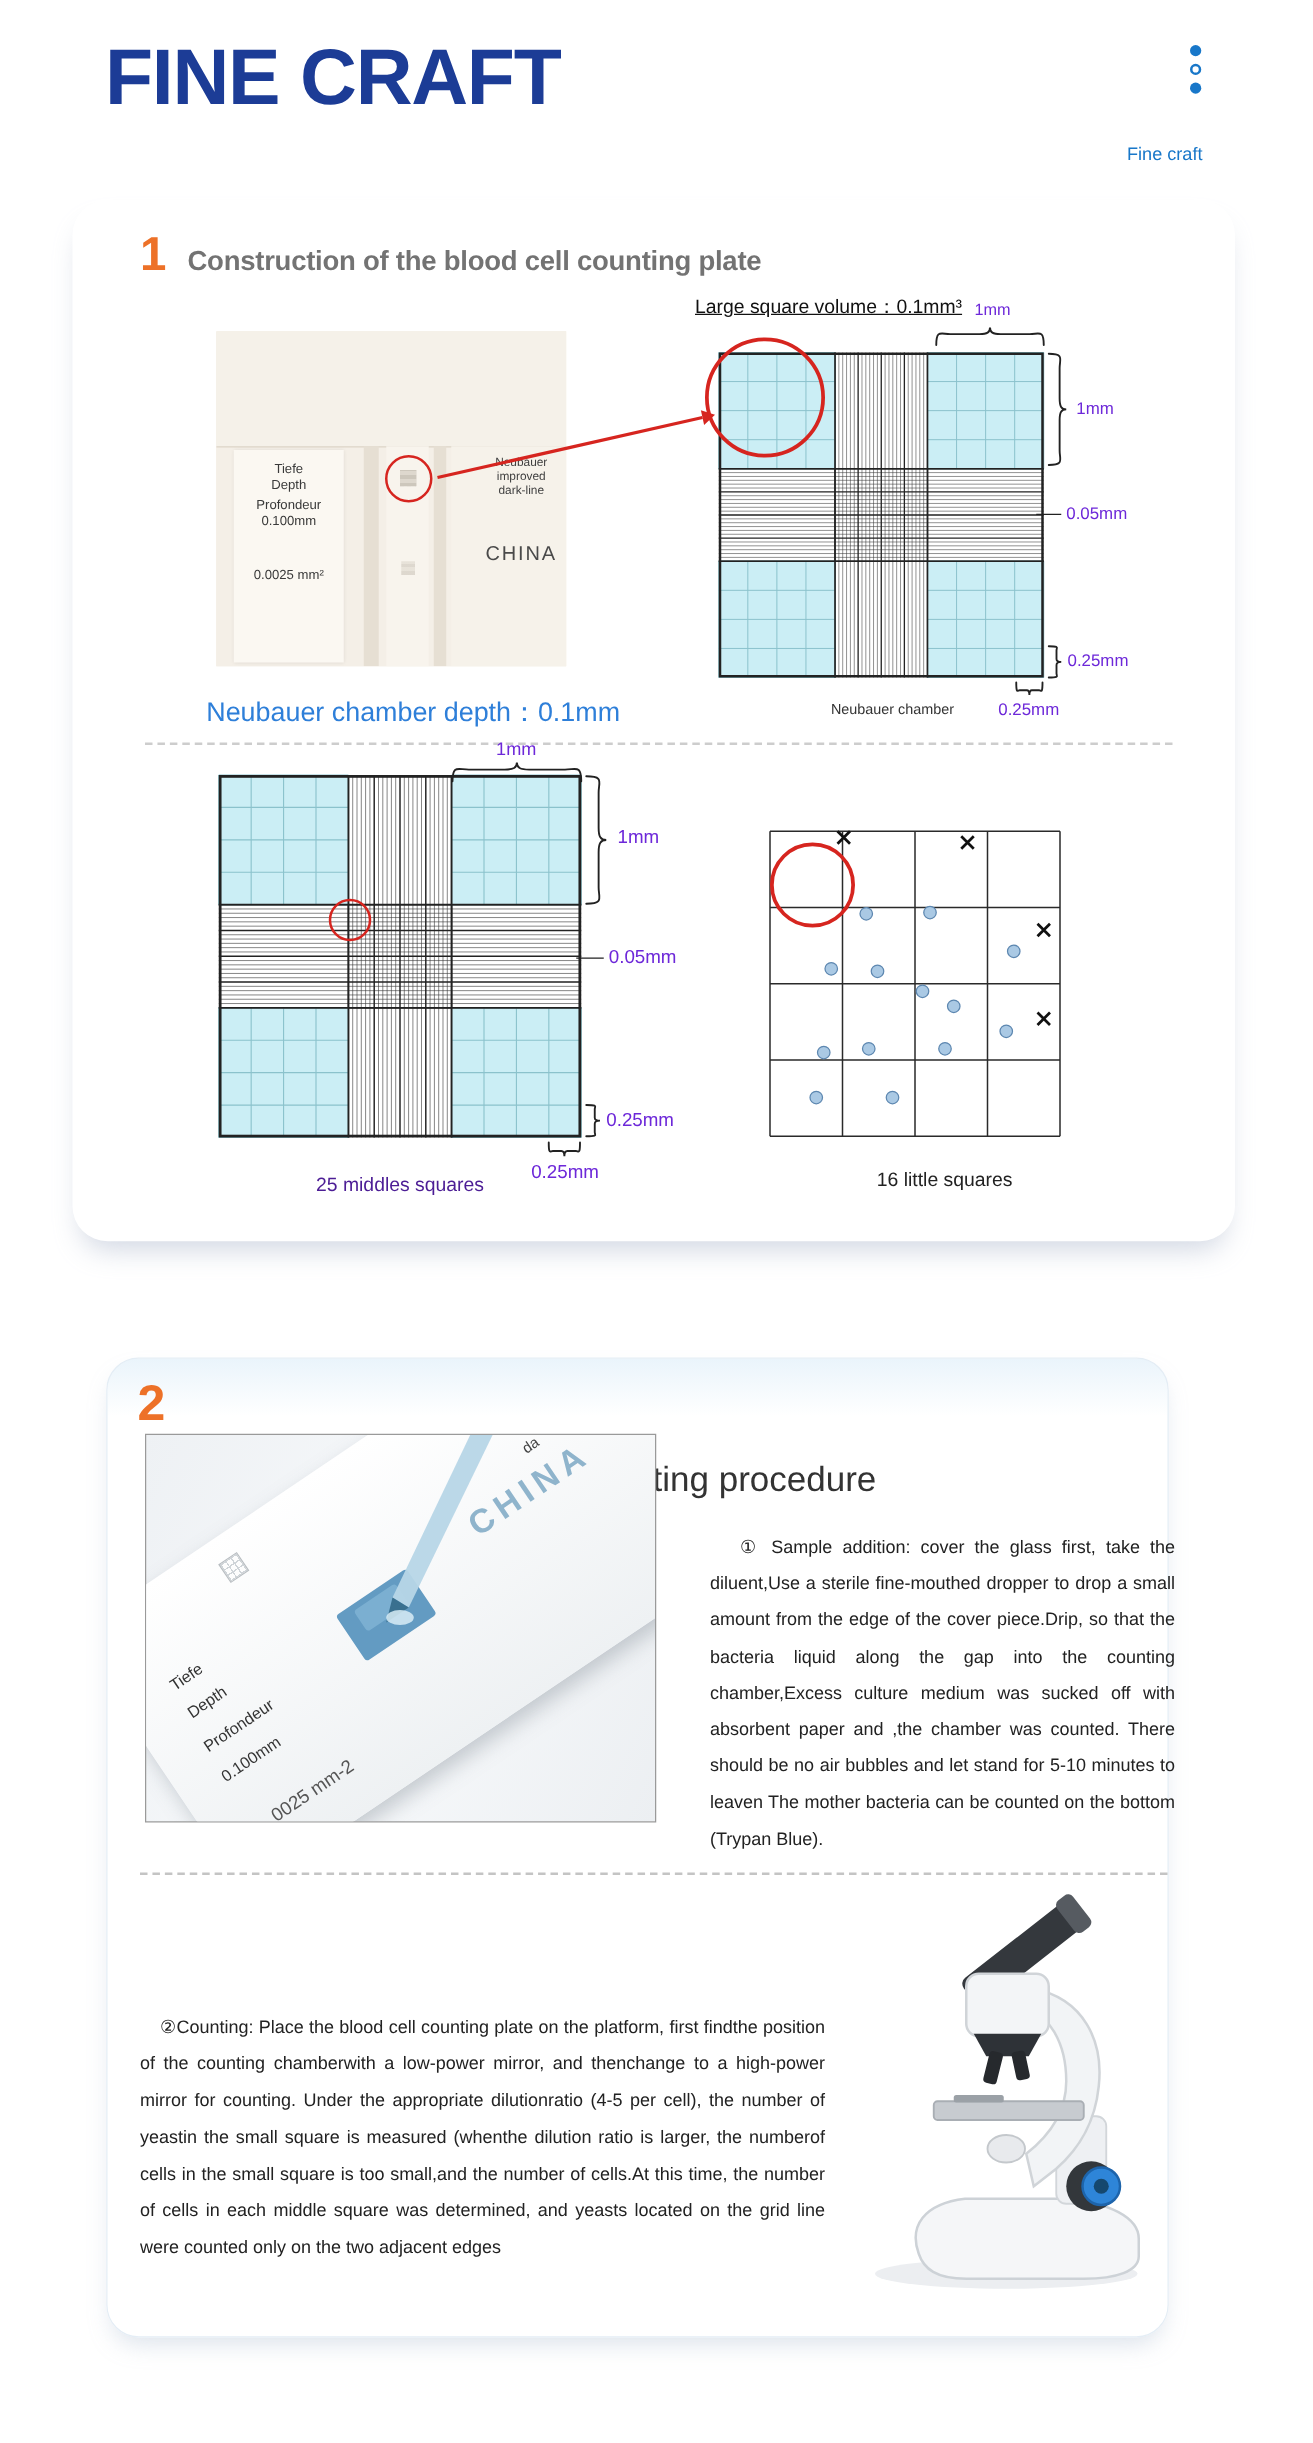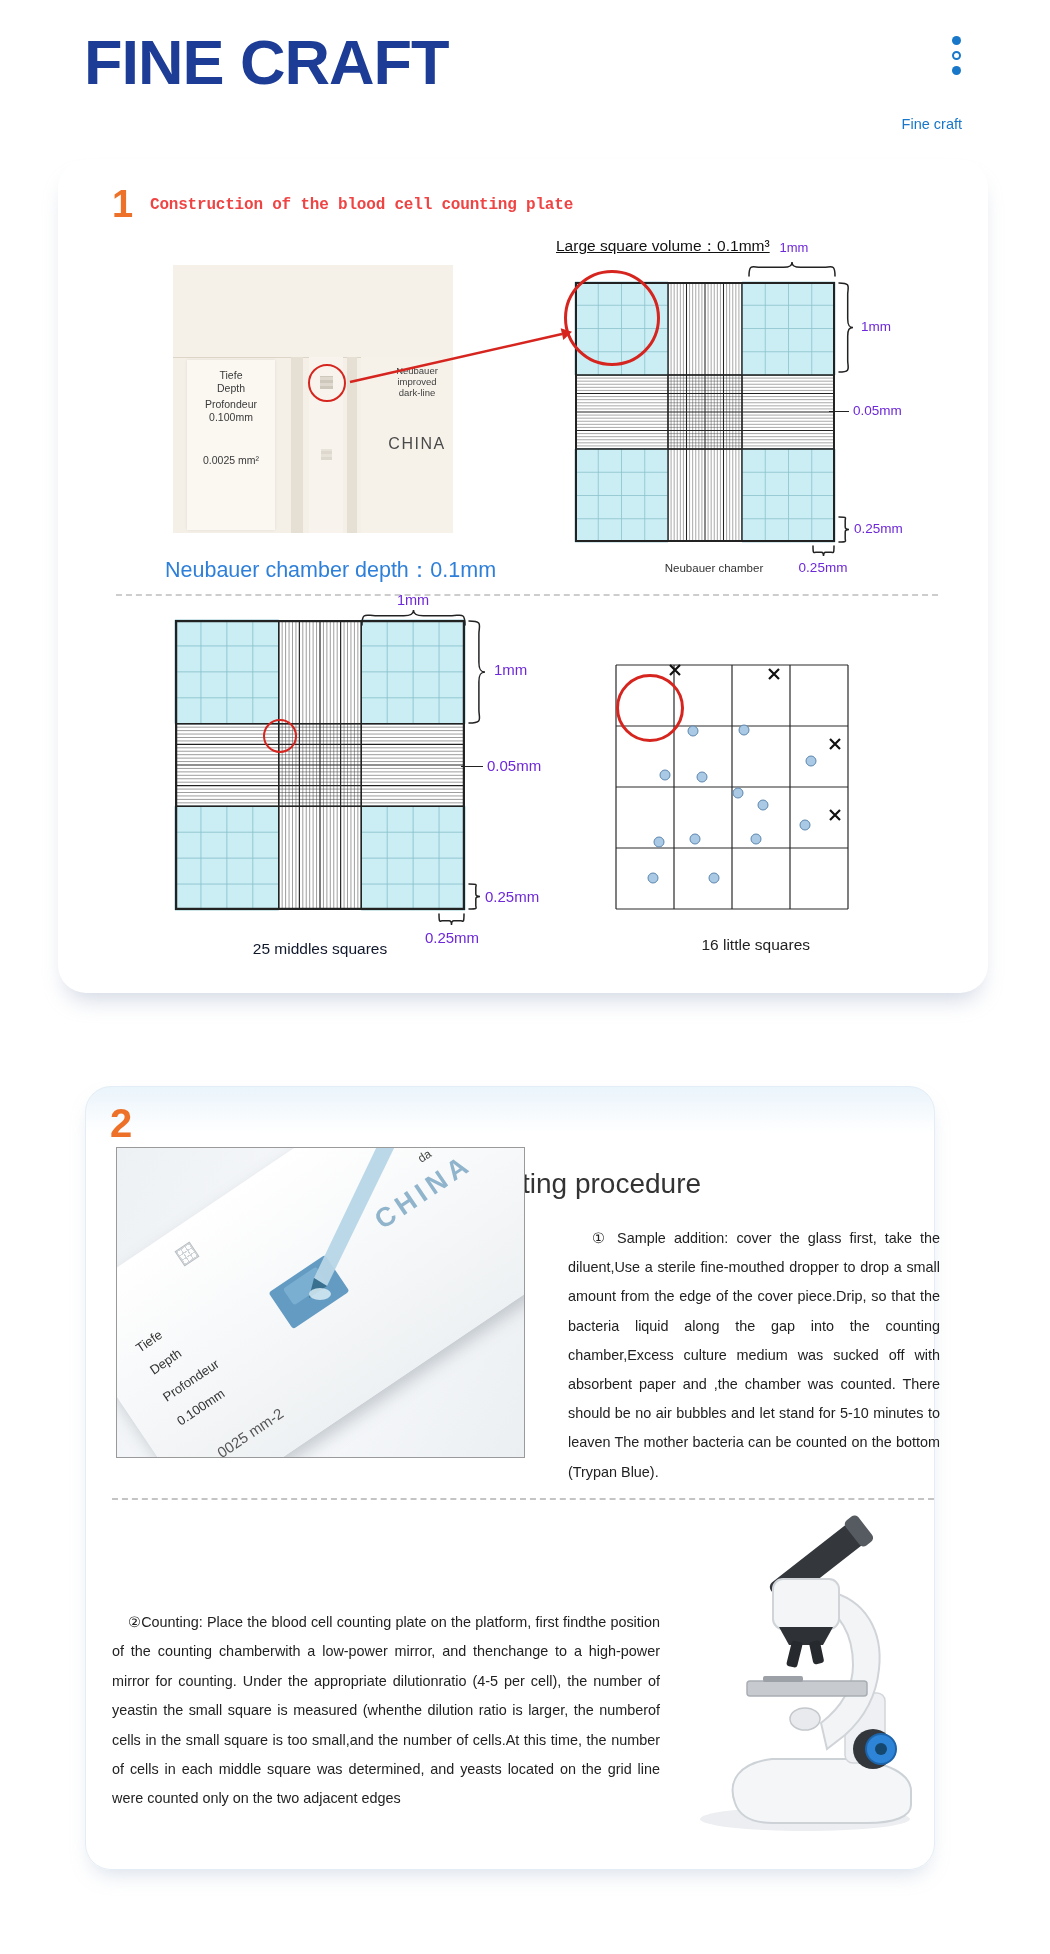--- a/index.html
+++ b/index.html
@@ -26,21 +26,21 @@
   <div class="abs" style="left:952px;top:36px;width:10px;">
     <div style="width:9px;height:9px;border-radius:50%;background:#1877c9;"></div>
     <div style="width:9px;height:9px;border-radius:50%;border:2px solid #1877c9;box-sizing:border-box;margin-top:6px;"></div>
     <div style="width:9px;height:9px;border-radius:50%;background:#1877c9;margin-top:6px;"></div>
   </div>
   <div class="lbl" style="left:862px;top:116px;width:100px;text-align:right;font-size:14.5px;color:#1877c9;">Fine craft</div>
 
   <div class="card" style="left:58px;top:160px;width:930px;height:833px;border-radius:28px;box-shadow:0 14px 22px -8px rgba(150,165,190,0.45);"></div>
 
   <div class="lbl" style="left:112px;top:183px;font-size:38px;font-weight:800;color:#ed7128;">1</div>
-  <div class="lbl" style="left:150px;top:196px;font-size:16px;font-weight:600;color:#ef4444;letter-spacing:-0.2px;font-family:Liberation Mono, monospace;">Construction of the blood cell counting plate</div>
+  <div class="lbl" style="left:150px;top:196px;font-size:22px;font-weight:600;color:#737373;letter-spacing:-0.2px;">Construction of the blood cell counting plate</div>
 
   <div class="abs" style="left:173px;top:265px;width:280px;height:268px;background:#f2ede4;overflow:hidden;">
     <div class="abs" style="left:0;top:0;width:280px;height:92px;background:#f5f1e9;"></div>
     <div class="abs" style="left:0;top:92px;width:280px;height:176px;background:#f4efe7;border-top:1px solid #ddd5c8;"></div>
     <div class="abs" style="left:118px;top:92px;width:12px;height:176px;background:#e6dfd3;"></div>
     <div class="abs" style="left:136px;top:92px;width:34px;height:176px;background:#f8f4ed;"></div>
     <div class="abs" style="left:174px;top:92px;width:10px;height:176px;background:#e6dfd3;"></div>
     <div class="abs" style="left:188px;top:92px;width:92px;height:176px;background:#f6f2ea;"></div>
 
     <div class="abs" style="left:14px;top:95px;width:88px;height:170px;background:#fbf8f2;box-shadow:0 0 3px rgba(0,0,0,0.08);text-align:center;color:#3a3a3a;">
@@ -146,21 +146,21 @@
   <svg class="brace" width="13" height="27" style="left:468px;top:883px;" viewBox="0 0 13 27">
       <path d="M 1 1 C 10.9 1, 7.8 2.1, 7.8 4.3 L 7.8 11.1 C 7.8 12.8, 8.9 13.5, 12 13.5 C 8.9 13.5, 7.8 14.2, 7.8 15.9 L 7.8 22.8 C 7.8 24.9, 10.9 26, 1 26" stroke="#222" stroke-width="1.5" fill="none" stroke-linecap="round"></path>
     </svg>
   <div class="lbl" style="left:485px;top:888px;font-size:15px;">0.25mm</div>
 
   <svg class="brace" width="27" height="13" style="left:438px;top:913px;" viewBox="0 0 27 13">
       <path d="M 1 1 C 1 10.9, 2.1 7.8, 4.3 7.8 L 11.1 7.8 C 12.8 7.8, 13.5 8.9, 13.5 12 C 13.5 8.9, 14.2 7.8, 15.9 7.8 L 22.8 7.8 C 24.9 7.8, 26 10.9, 26 1" stroke="#222" stroke-width="1.5" fill="none" stroke-linecap="round"></path>
     </svg>
   <div class="lbl center" style="left:424px;top:929px;width:56px;font-size:15px;">0.25mm</div>
 
-  <div class="lbl center" style="left:230px;top:940px;width:180px;font-size:15.5px;color:#0f172a;">25 middles squares</div>
+  <div class="lbl center" style="left:230px;top:940px;width:180px;font-size:15.5px;color:#4c1d95;">25 middles squares</div>
 
   <svg id="squares-svg" width="232" height="244" style="left:616px;top:665px;" viewBox="0 0 232 244">
       <path d="M 0 0 V 244 M 58 0 V 244 M 116 0 V 244 M 174 0 V 244 M 232 0 V 244 M 0 0 H 232 M 0 61 H 232 M 0 122 H 232 M 0 183 H 232 M 0 244 H 232 " stroke="#2a2a2a" stroke-width="1.2" fill="none"></path>
       <circle cx="77" cy="66" r="5" fill="#aac9e4" stroke="#5d87b0" stroke-width="1"></circle>
       <circle cx="128" cy="65" r="5" fill="#aac9e4" stroke="#5d87b0" stroke-width="1"></circle>
       <circle cx="49" cy="110" r="5" fill="#aac9e4" stroke="#5d87b0" stroke-width="1"></circle>
       <circle cx="86" cy="112" r="5" fill="#aac9e4" stroke="#5d87b0" stroke-width="1"></circle>
       <circle cx="195" cy="96" r="5" fill="#aac9e4" stroke="#5d87b0" stroke-width="1"></circle>
       <circle cx="122" cy="128" r="5" fill="#aac9e4" stroke="#5d87b0" stroke-width="1"></circle>
       <circle cx="147" cy="140" r="5" fill="#aac9e4" stroke="#5d87b0" stroke-width="1"></circle>

